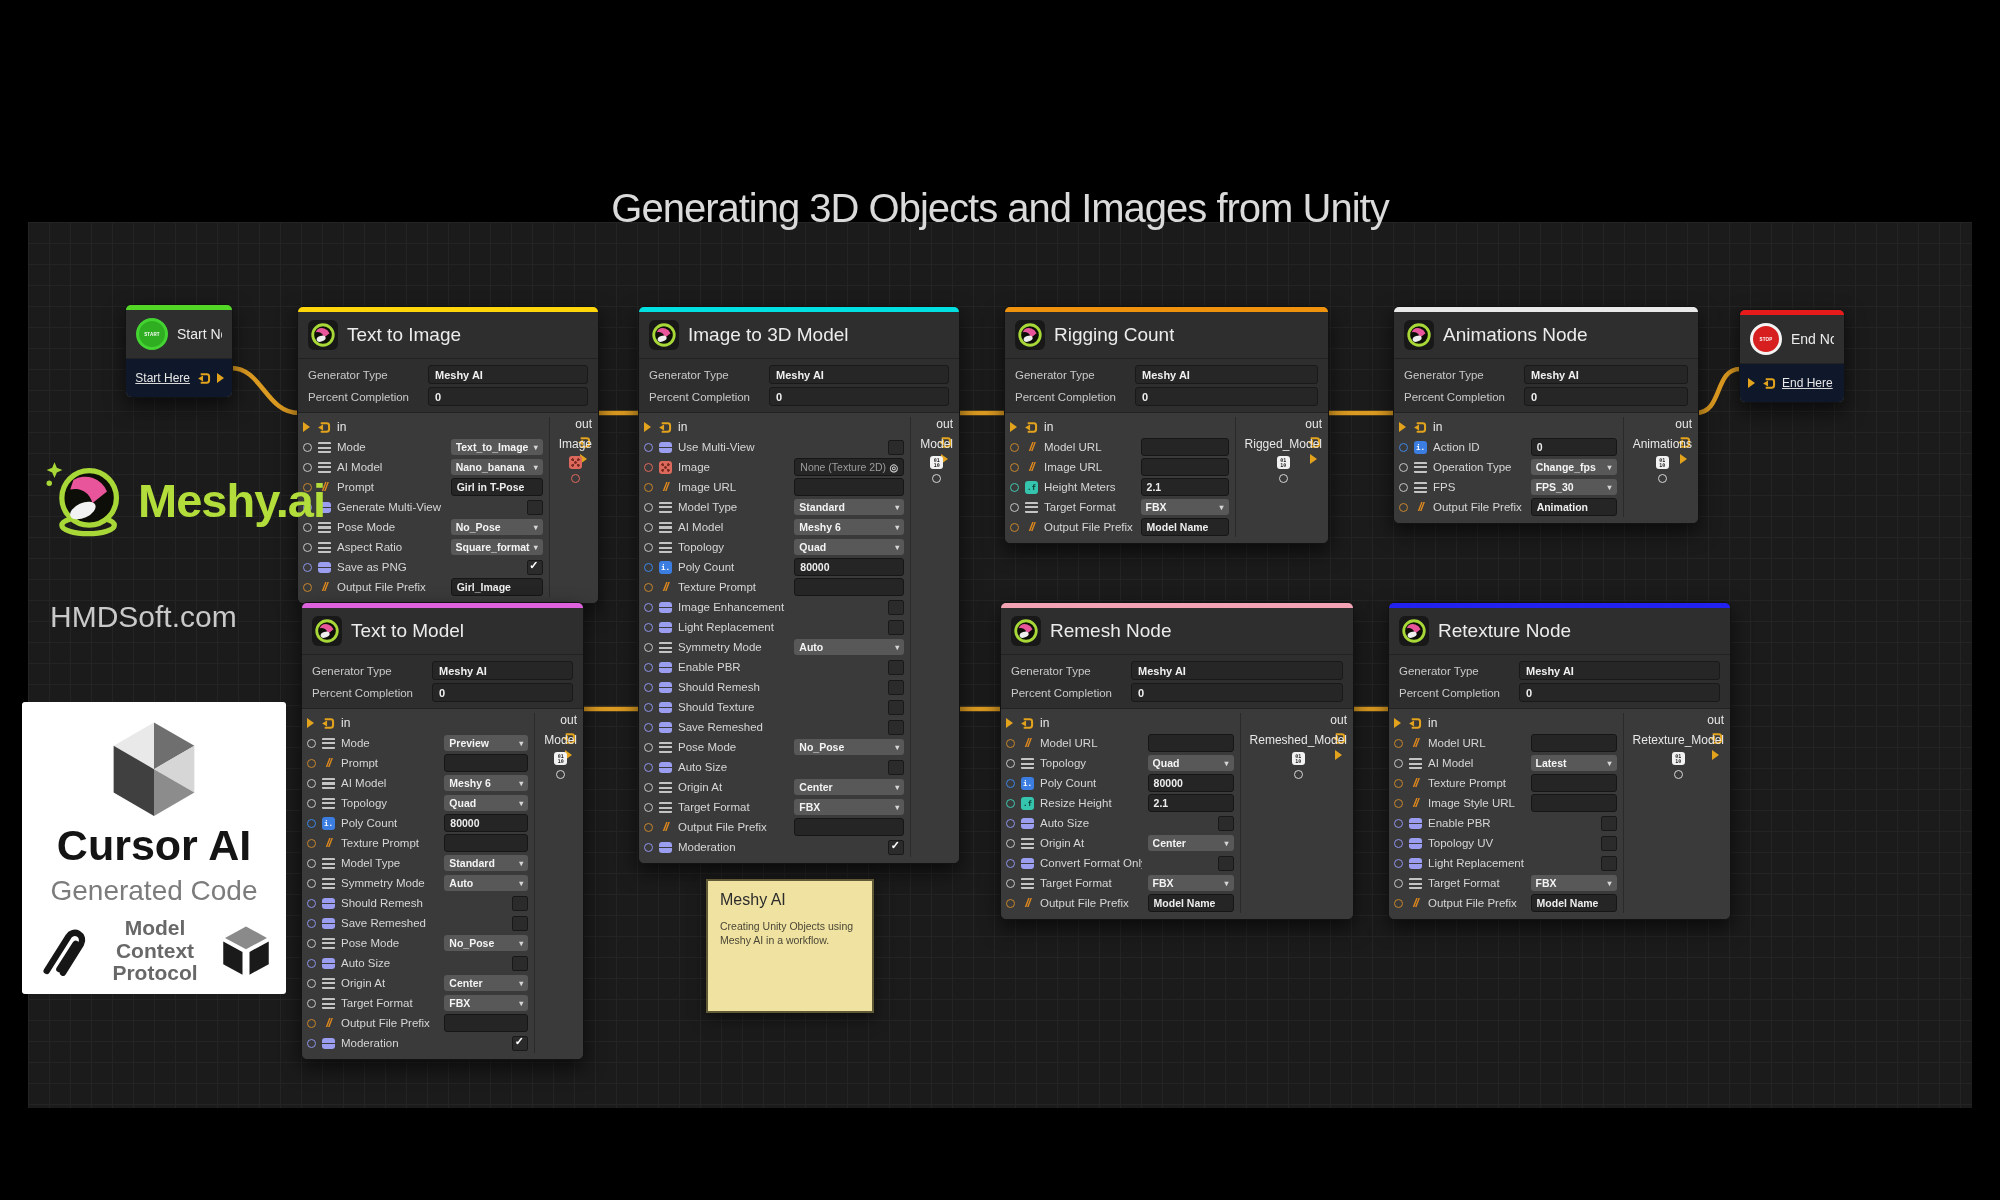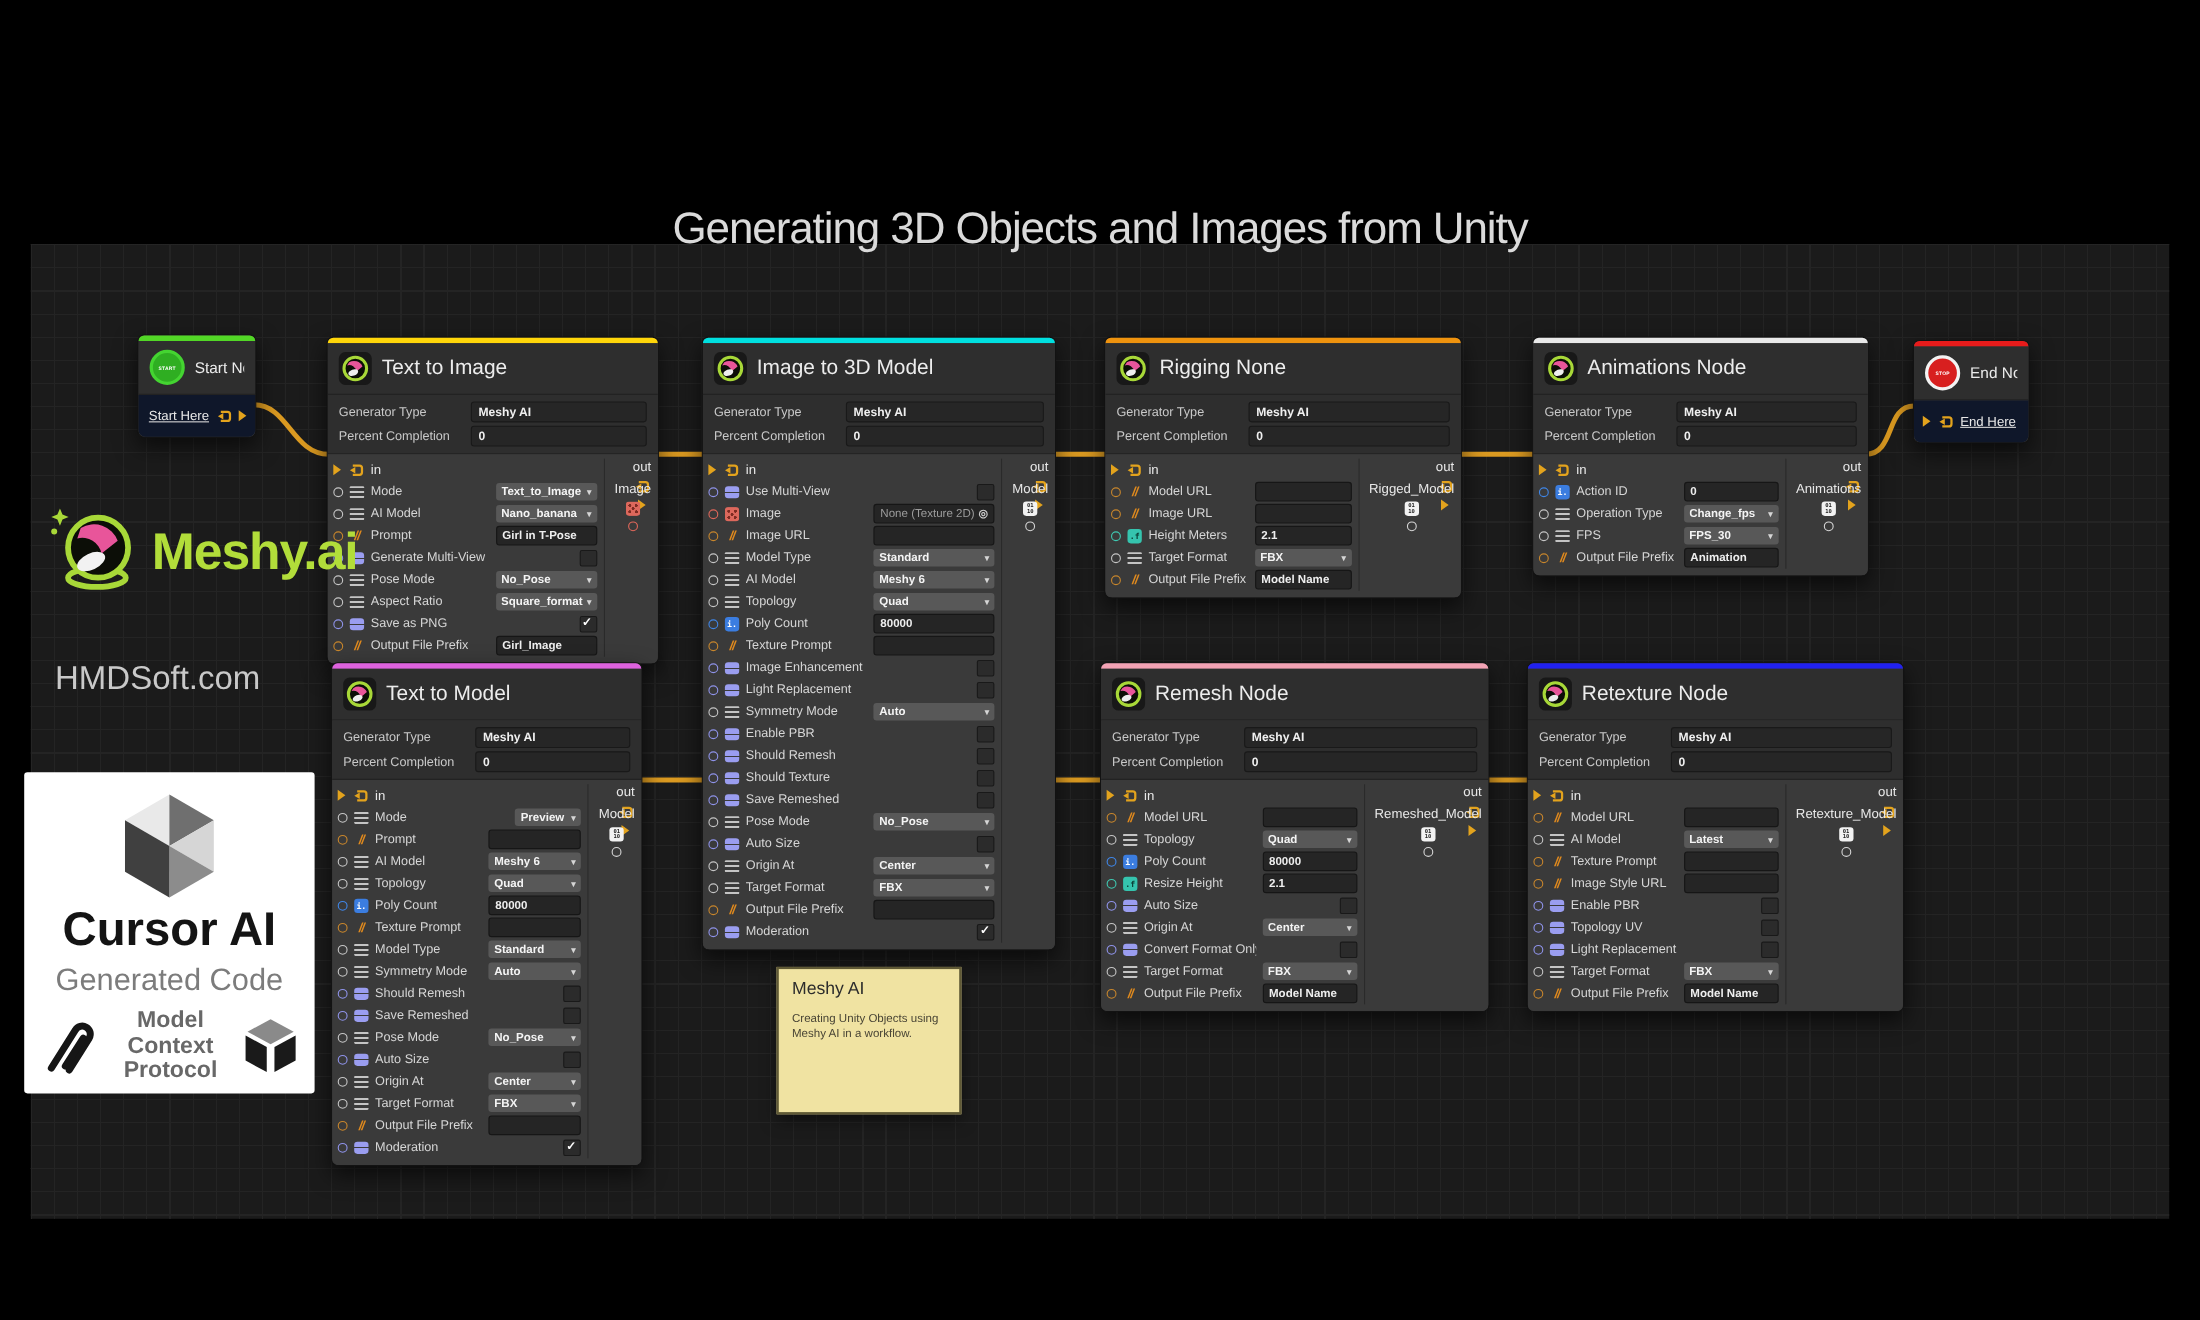--- a/index.html
+++ b/index.html
@@ -533,21 +533,21 @@
       <div class="node" style="left: 1004px; top: 306px; width: 323px;">
         <div class="accent" style="background: rgb(239, 147, 14);"></div>
         <div class="head">
           <span class="nicon">
             <svg viewBox="0 0 30 30">
               <circle cx="15" cy="15" r="11" fill="#0c0e07" stroke="#a8d838" stroke-width="3"></circle>
               <path d="M9 9 a9 9 0 0 1 13 4 l-6 5 a7 7 0 0 0 -9 -6z" fill="#e8559a"></path>
               <ellipse cx="13" cy="19" rx="5" ry="3" fill="#eee" transform="rotate(-20 13 19)"></ellipse>
             </svg>
           </span>
-          <span class="ntitle">Rigging None</span>
+          <span class="ntitle">Rigging Count</span>
         </div>
         <div class="props">
           <div class="proprow">
             <span class="proplabel">Generator Type</span>
             <span class="propfield">Meshy AI</span>
           </div>
           <div class="proprow">
             <span class="proplabel">Percent Completion</span>
             <span class="propfield">0</span>
           </div>
@@ -787,21 +787,21 @@
                   <path d="M5 2.5 H11.5 A2.5 2.5 0 0 1 14 5 V9 A2.5 2.5 0 0 1 11.5 11.5 H5" fill="none" stroke="#e3a31d" stroke-width="2.2"></path>
                   <path d="M2.2 7 L7.5 3.8 V10.2 Z" fill="#e3a31d"></path>
                 </svg>
               </span>
               <span class="flabel">in</span>
             </div>
             <div class="prow">
               <span class="ring enum"></span>
               <span class="ficon enum"></span>
               <span class="plabel">Mode</span>
-              <span class="ctl" style="width: 60px; margin-left: 40px;">
+              <span class="ctl" style="width: 84px; margin-left: 40px;">
                 <span class="dd">
                   <span class="ddv">Preview</span>
                   <span class="caret">▾</span>
                 </span>
               </span>
             </div>
             <div class="prow">
               <span class="ring string"></span>
               <span class="ficon string">//</span>
               <span class="plabel">Prompt</span>

